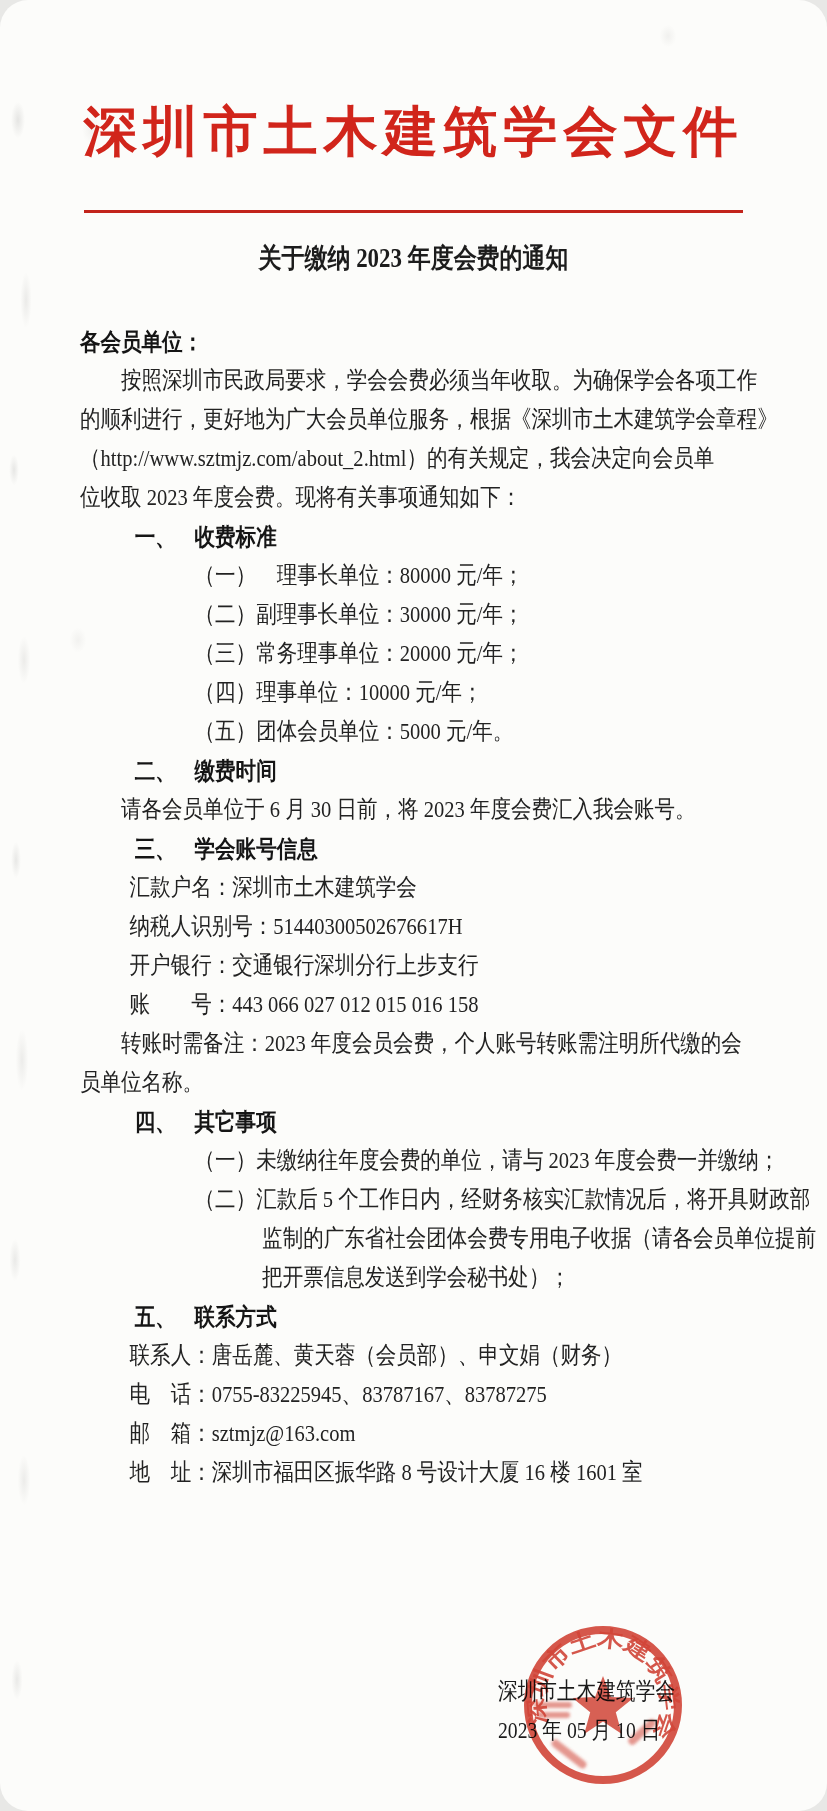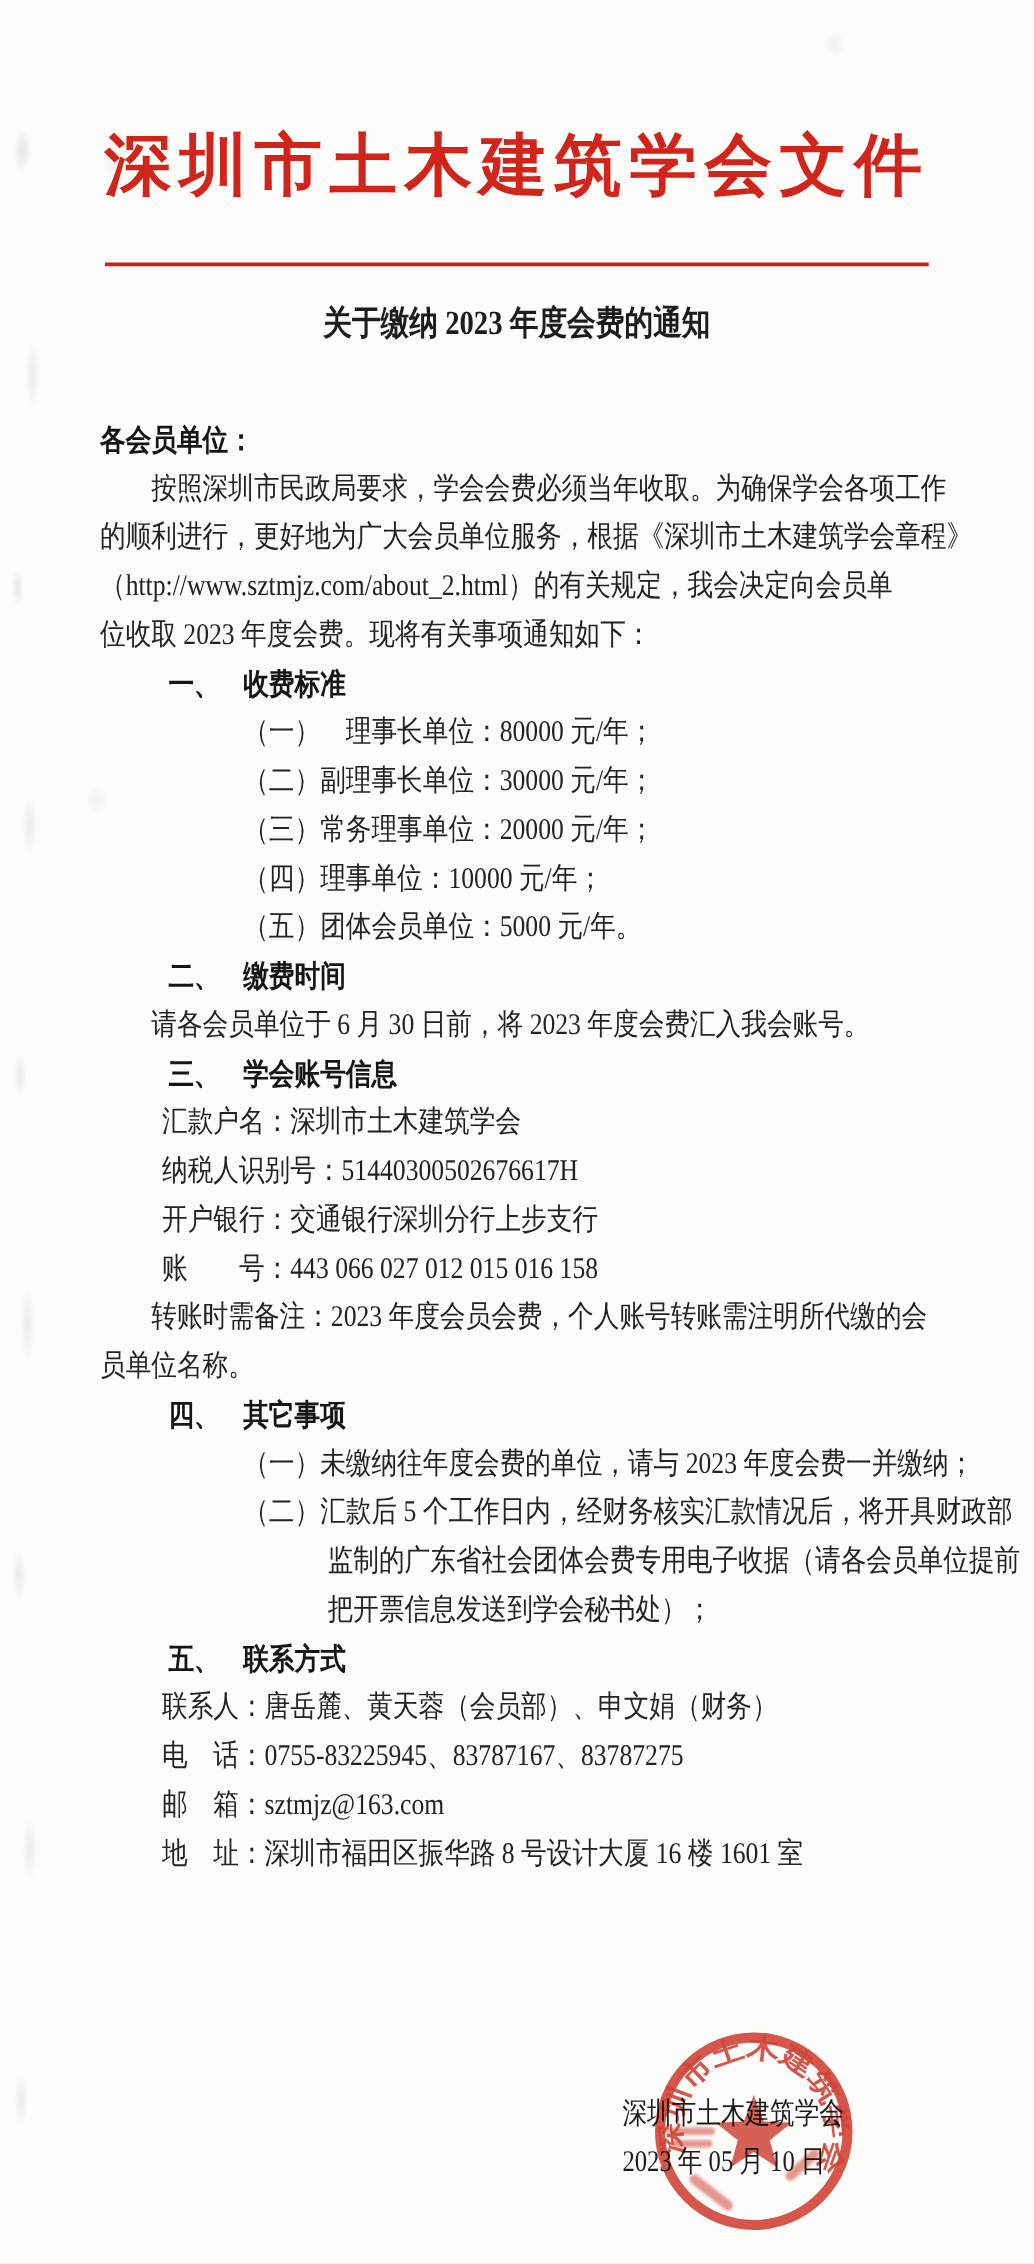--- a/index.html
+++ b/index.html
@@ -5,20 +5,21 @@
   html, body { margin: 0; padding: 0; }
   body { background: #e8e8e6; font-family: "Liberation Serif", serif; }
 
   .page {
     position: relative;
     width: 827px;
     height: 1811px;
     margin: 0 auto;
     background: #fcfcfa;
     overflow: hidden;
+    border-radius: 28px;
   }
 
   
   .edge-noise {
     position: absolute; inset: 0; pointer-events: none;
     background-image:
       radial-gradient(10px 26px at 18px 120px,  rgba(110,110,108,.16), transparent 70%),
       radial-gradient(8px 40px  at 26px 300px,  rgba(120,118,115,.13), transparent 70%),
       radial-gradient(7px 22px  at 14px 470px,  rgba(110,110,108,.15), transparent 70%),
       radial-gradient(9px 34px  at 24px 660px,  rgba(120,118,115,.12), transparent 70%),
@@ -54,21 +55,21 @@
     font-weight: 700;
     font-size: 27px;
     color: #1c1c1c;
     white-space: nowrap;
     transform: scaleX(.85);
     transform-origin: 50% 50%;
   }
 
   .content {
     position: absolute; top: 322px; left: 80px; width: 700px;
-    font-size: 24px; line-height: 39px; color: #222; margin-top: 11px;
+    font-size: 24px; line-height: 39px; color: #222;
   }
   .ln {
     display: block;
     white-space: nowrap;
     transform: scaleX(.855);
     transform-origin: 0 50%;
   }
   .ind1      { padding-left: 48px; }   
   .item-ln   { padding-left: 134px; }  
   .item-cont { padding-left: 213px; }  

